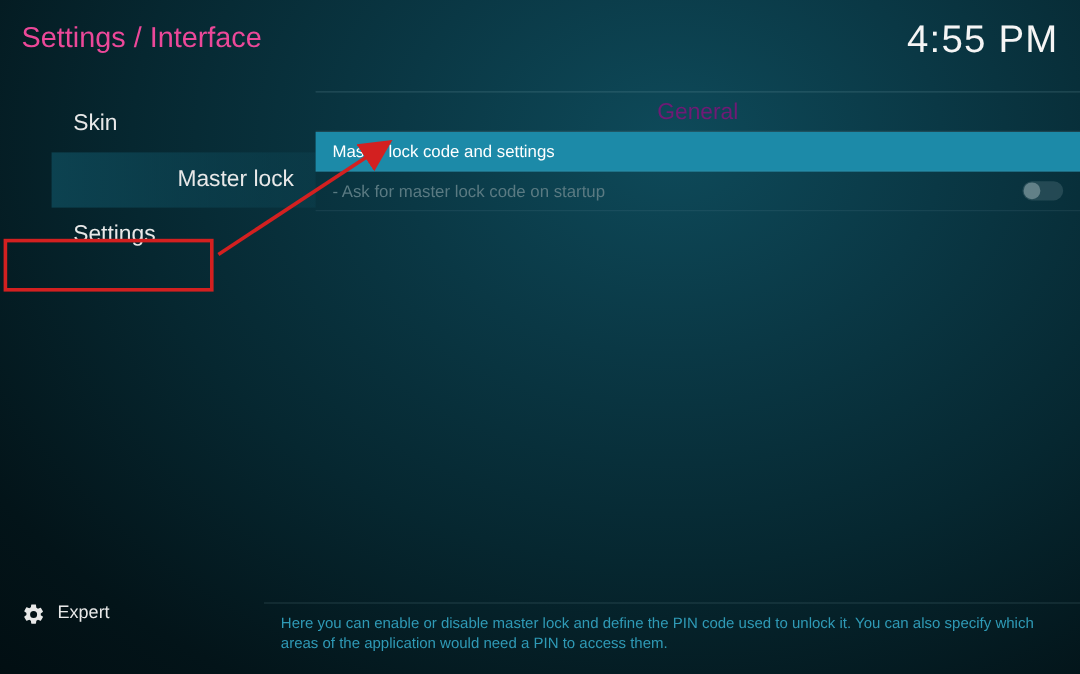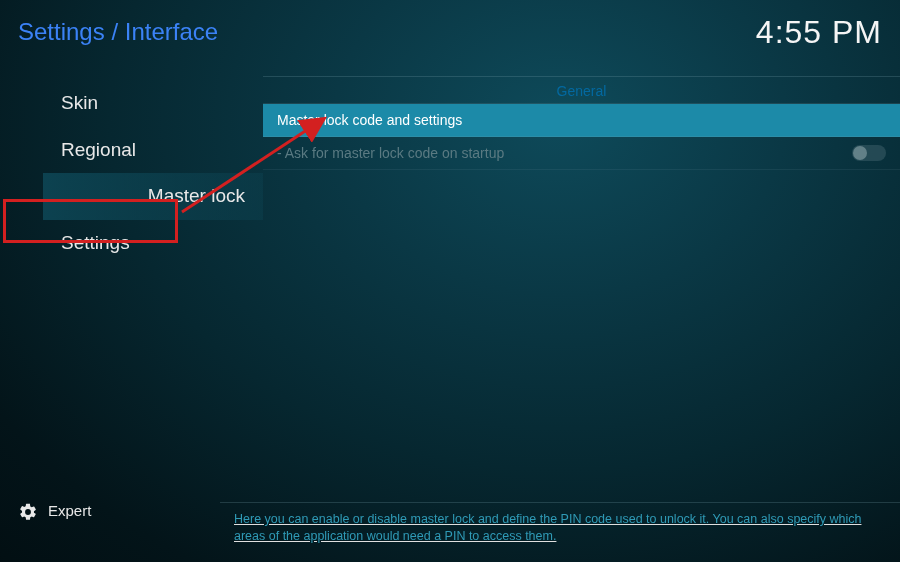--- a/index.html
+++ b/index.html
@@ -11,21 +11,21 @@
   }
   .header {
     display: flex;
     justify-content: space-between;
     align-items: center;
     padding: 12px 18px 8px 18px;
     height: 60px;
   }
   .breadcrumb {
     font-size: 24px;
-    color: #3b82f6;
+    color: #ec4899;
     font-weight: 400;
   }
   .clock {
     font-size: 32px;
     color: #f5f5f5;
     font-weight: 400;
     letter-spacing: 1px;
   }
   .main {
     display: flex;
@@ -58,22 +58,22 @@
     padding: 0;
     border-left: none;
     position: relative;
   }
   .content-top-border {
     border-top: 1px solid rgba(120,160,170,0.25);
     margin-top: 16px;
   }
   .section-header {
     text-align: center;
-    font-size: 14px;
-    color: #0369a1;
+    font-size: 19px;
+    color: #701a75;
     padding: 6px 0 4px 0;
     border-bottom: 1px solid rgba(120,160,170,0.18);
   }
   .setting-row {
     display: flex;
     align-items: center;
     justify-content: space-between;
     padding: 8px 14px;
     font-size: 14px;
     border-bottom: 1px solid rgba(120,160,170,0.12);
@@ -126,21 +126,20 @@
     color: #e8e8e8;
   }
   .level-label {
     font-size: 15px;
     color: #e8e8e8;
   }
   .help-box {
     flex: 1;
     border-top: 1px solid rgba(120,160,170,0.25);
     padding: 8px 14px 0 14px;
-    text-decoration: underline;
   }
   .help-text {
     font-size: 12.5px;
     color: #2f9ab6;
     line-height: 1.35;
   }
   .arrow-svg {
     position: absolute;
     pointer-events: none;
   }
@@ -149,21 +148,20 @@
 <body>
 
 <div class="header">
   <div class="breadcrumb">Settings / Interface</div>
   <div class="clock">4:55 PM</div>
 </div>
 
 <div class="main">
   <div class="sidebar">
     <div class="sidebar-item"><span>Skin</span></div>
-    <div class="sidebar-item"><span>Regional</span></div>
     <div class="sidebar-item active"><span>Master lock</span></div>
     <div class="sidebar-item"><span>Settings</span></div>
   </div>
 
   <div class="content">
     <div class="content-top-border"></div>
     <div class="section-header">General</div>
 
     <div class="setting-row selected">
       <span class="label">Master lock code and settings</span>

